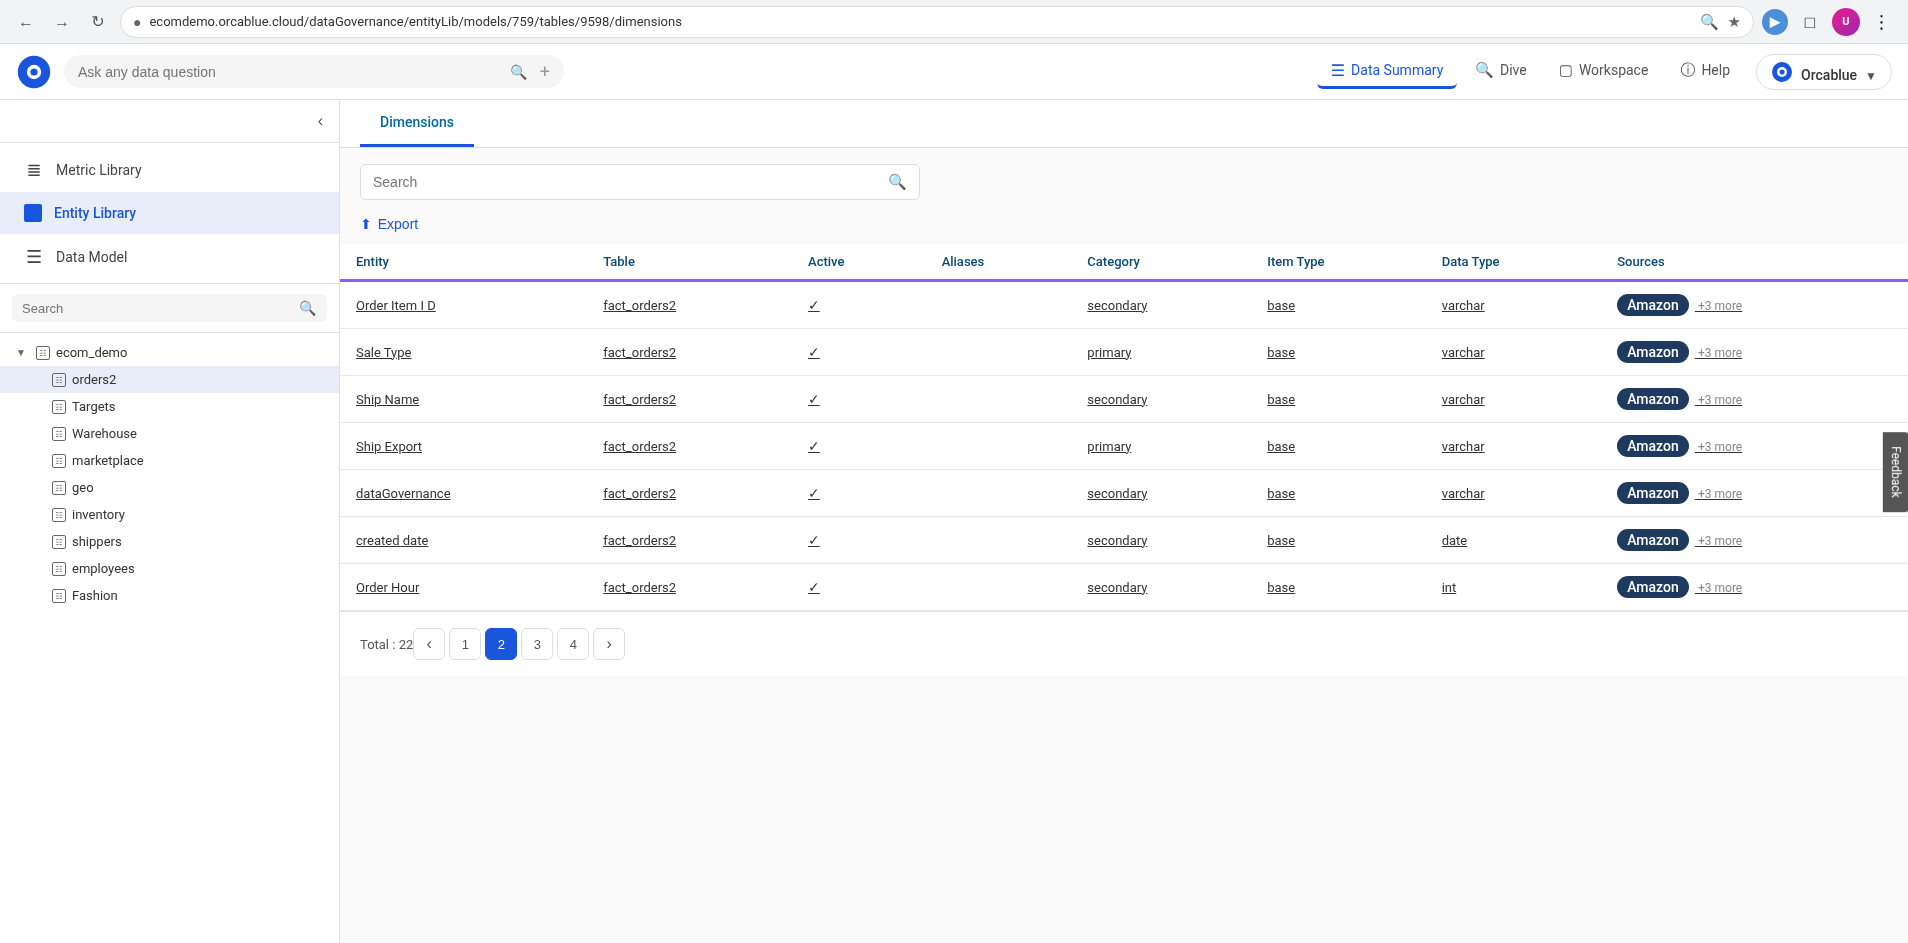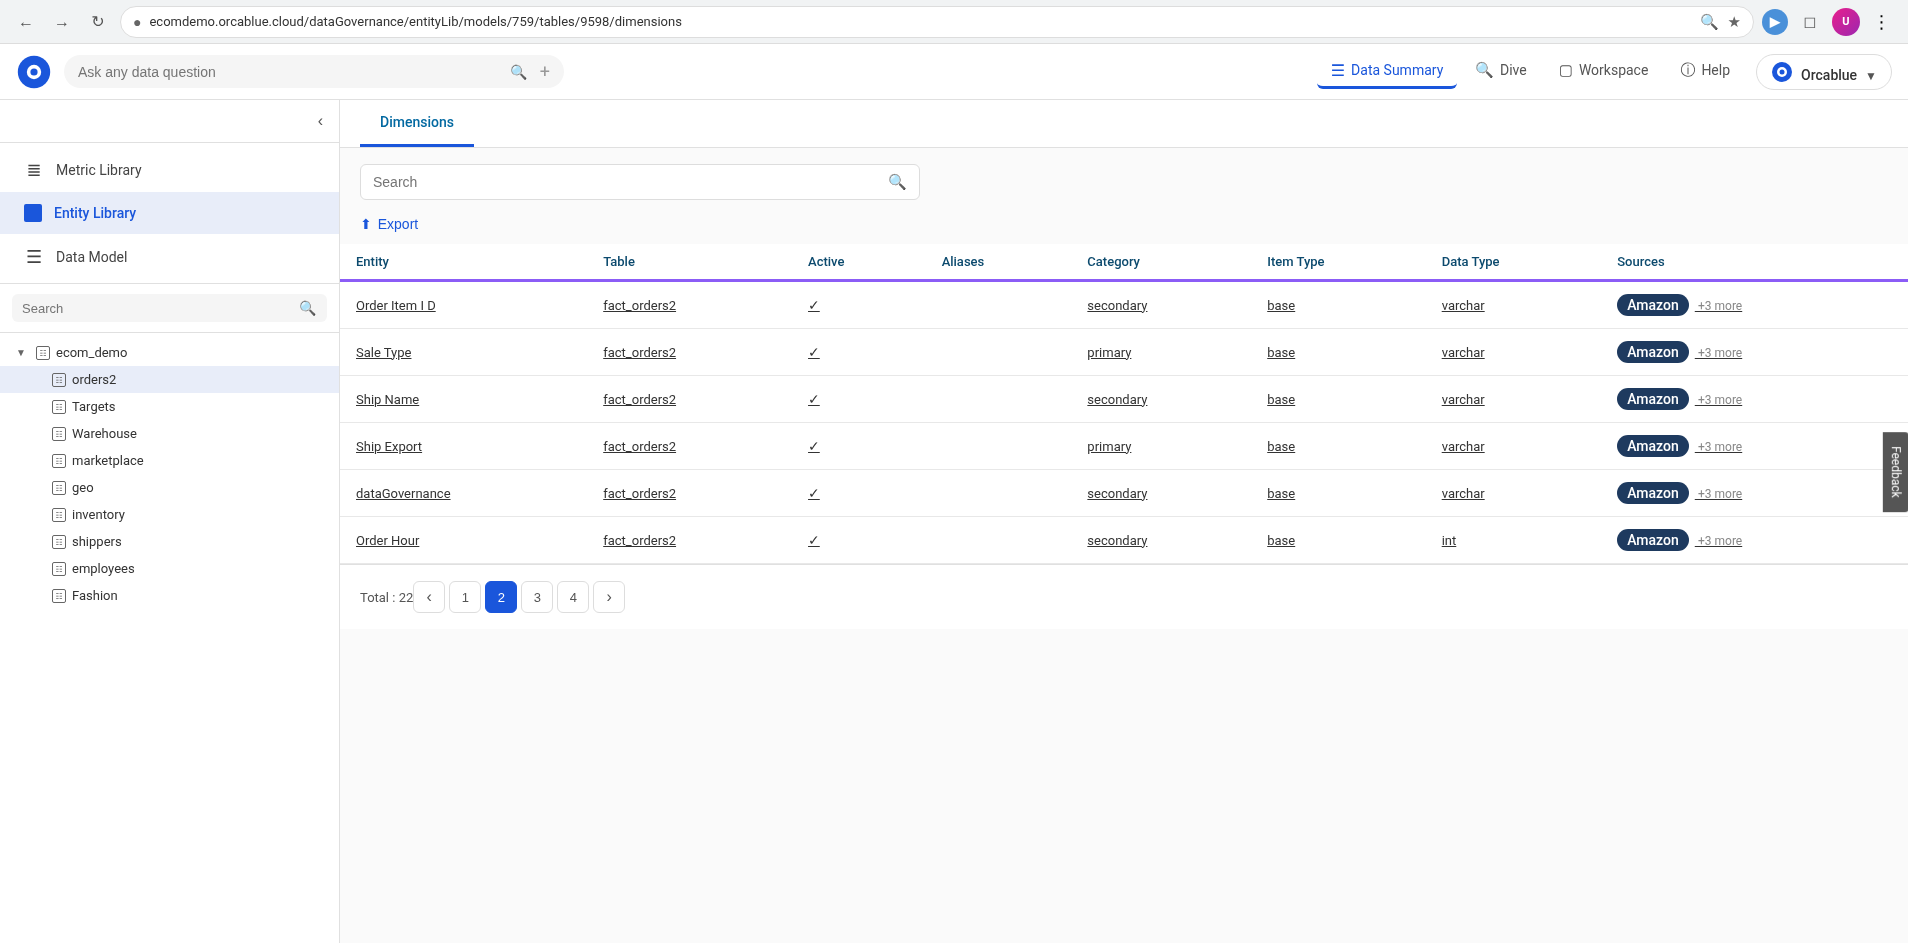--- a/index.html
+++ b/index.html
@@ -337,20 +337,33 @@
       <td></td>
       <td>secondary</td>
       <td>base</td>
       <td>varchar</td>
       <td>
         <span class="source-badge">Amazon</span>
         <span class="more-text">+3 more</span>
       </td>
     </tr>
               <tr>
+      <td>created date</td>
+      <td>fact_orders2</td>
+      <td><span class="checkmark">✓</span></td>
+      <td></td>
+      <td>secondary</td>
+      <td>base</td>
+      <td>date</td>
+      <td>
+        <span class="source-badge">Amazon</span>
+        <span class="more-text">+3 more</span>
+      </td>
+    </tr>
+              <tr>
       <td>Order Hour</td>
       <td>fact_orders2</td>
       <td><span class="checkmark">✓</span></td>
       <td></td>
       <td>secondary</td>
       <td>base</td>
       <td>int</td>
       <td>
         <span class="source-badge">Amazon</span>
         <span class="more-text">+3 more</span>

